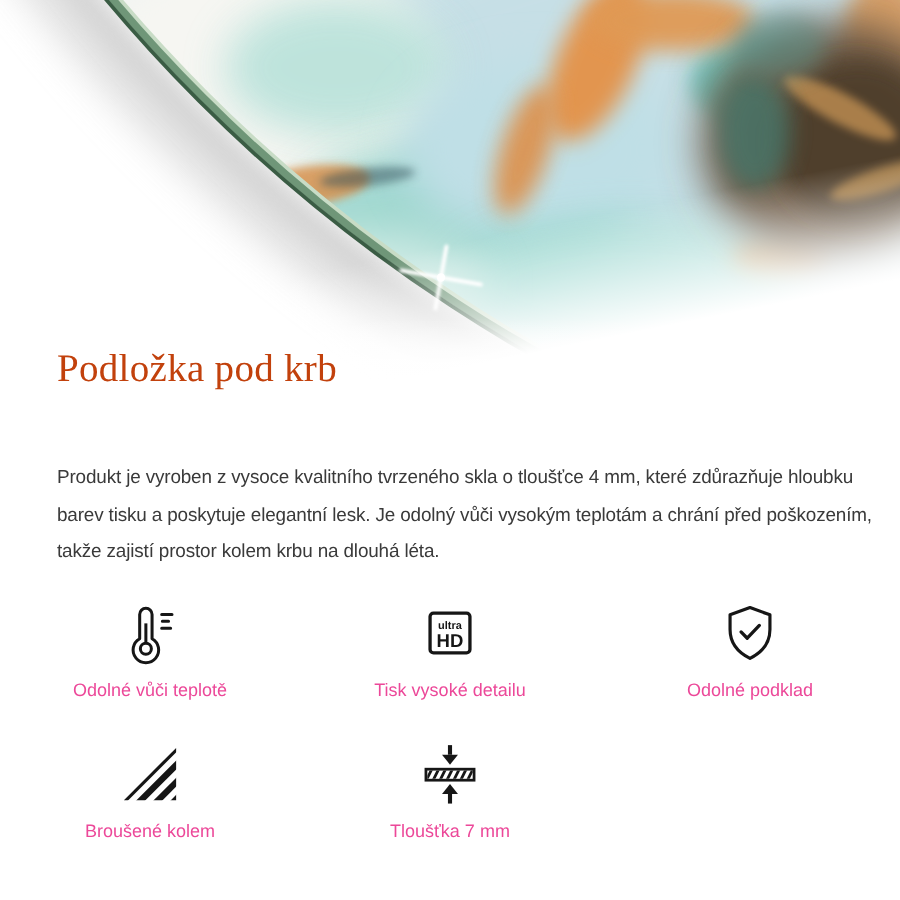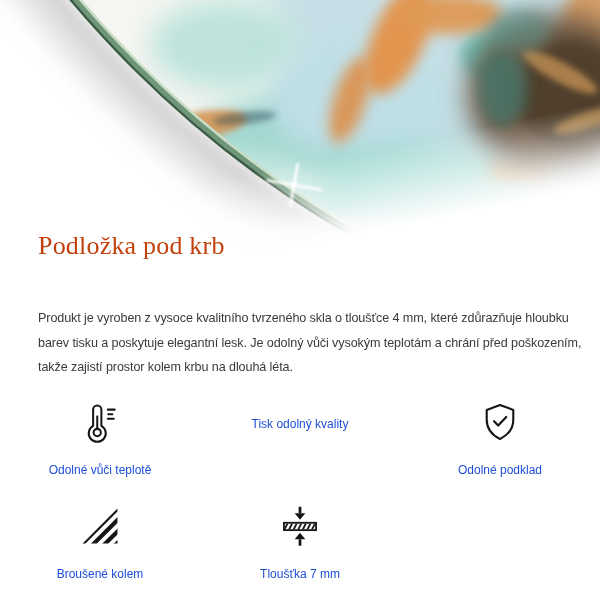--- a/index.html
+++ b/index.html
@@ -19,21 +19,21 @@
     position:absolute;left:38px;top:306px;margin:0;width:548px;
     font-size:12.6px;line-height:24.5px;color:#3a3a3a;letter-spacing:-0.1px;
   }
   .features{
     position:absolute;left:0;top:398px;width:600px;
     display:grid;grid-template-columns:repeat(3,200px);row-gap:24px;
   }
   .feature{display:flex;flex-direction:column;align-items:center;}
   .icon-box{height:46px;display:flex;align-items:flex-end;justify-content:center;}
   .icon-box svg{display:block;}
-  .feature-label{margin-top:19px;font-size:12px;line-height:15px;color:#1d4ed8;}
+  .feature-label{margin-top:9px;font-size:12px;line-height:15px;color:#ec4899;}
   .icon{stroke:#161616;fill:none;stroke-width:2.2;}
   .icon text{font-family:"Liberation Sans","DejaVu Sans",sans-serif;fill:#161616;stroke:none;}
 </style>
 </head>
 <body>
 
 <div class="page">
 
   <div class="hero">
     <svg width="600" height="280" viewBox="0 0 600 280" aria-hidden="true">
@@ -131,21 +131,28 @@
           <path d="M16.5 28.2 V10.5 a4.5 4.5 0 0 1 9 0 V28.2 a9.3 9.3 0 1 1 -9 0 Z" stroke-linejoin="round"></path>
           <line x1="21" y1="17" x2="21" y2="31.5"></line>
           <circle cx="21" cy="35.5" r="4"></circle>
           <path d="M32.5 10.5 h7.5 M33 15.5 h4.5 M32.5 20.5 h6.5" stroke-linecap="round"></path>
         </svg>
       </div>
       <div class="feature-label">Odolné vůči teplotě</div>
     </div>
 
     <div class="feature">
-      <div class="feature-label">Tisk odolný kvality</div>
+      <div class="icon-box">
+        <svg class="icon" width="44" height="44" viewBox="0 0 48 48">
+          <rect x="9.5" y="9.5" width="29" height="29" rx="2.5" stroke-width="2.4"></rect>
+          <text x="24" y="21" font-size="8" font-weight="600" text-anchor="middle">ultra</text>
+          <text x="24" y="34" font-size="13.5" font-weight="800" text-anchor="middle">HD</text>
+        </svg>
+      </div>
+      <div class="feature-label">Tisk vysoké detailu</div>
     </div>
 
     <div class="feature">
       <div class="icon-box">
         <svg class="icon" width="44" height="44" viewBox="0 0 48 48">
           <path d="M24 5.5 L38.5 10.8 V21.5 C38.5 31.5 32.5 38.3 24 42.5 C15.5 38.3 9.5 31.5 9.5 21.5 V10.8 Z" stroke-width="2.3" stroke-linejoin="round"></path>
           <path d="M17.5 23.2 L22 27.8 L30.8 18.5" stroke-width="2.4" stroke-linecap="round" stroke-linejoin="round"></path>
         </svg>
       </div>
       <div class="feature-label">Odolné podklad</div>

